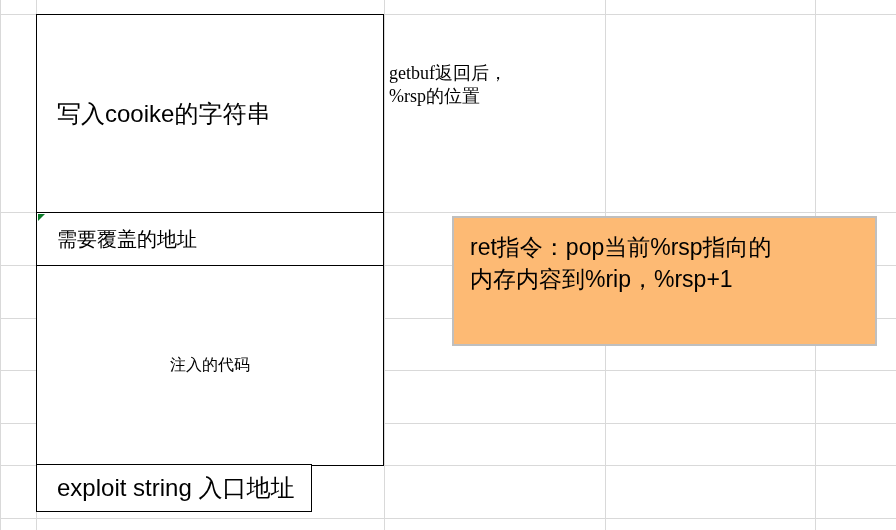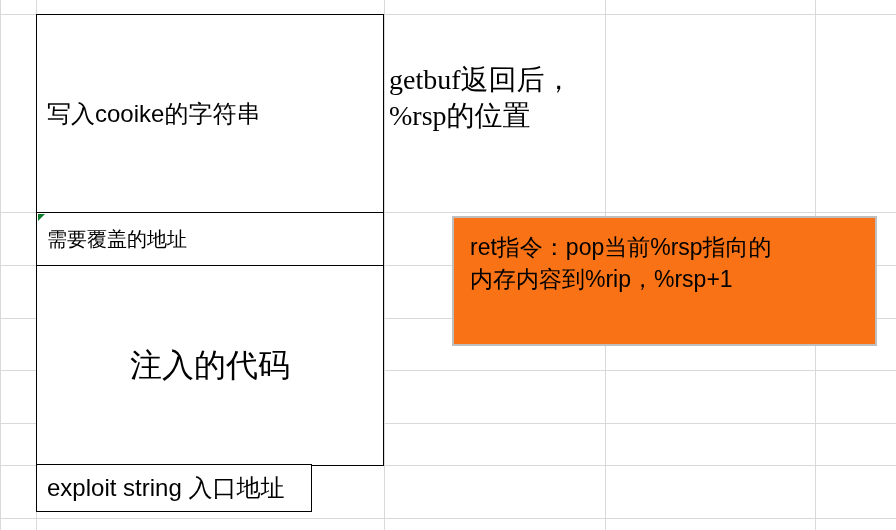--- a/index.html
+++ b/index.html
@@ -36,35 +36,35 @@
   .stack-box {
     position: absolute;
     box-sizing: border-box;
     border: 1px solid #000000;
     background: #ffffff;
     display: flex;
     align-items: center;
     color: #000000;
     overflow: visible;
   }
-  .stack-box.align-left   { justify-content: flex-start; padding-left: 10px; }
+  .stack-box.align-left   { justify-content: flex-start; padding-left: 20px; }
   .stack-box.align-center { justify-content: center; }
 
   #box-cookie-string {
     left: 36px; top: 14px; width: 348px; height: 199px;
     font-size: 24px;
   }
   #box-overwrite-addr {
     left: 36px; top: 212px; width: 348px; height: 54px;
     font-size: 20px;
     text-align: right;
   }
   #box-injected-code {
     left: 36px; top: 265px; width: 348px; height: 201px;
-    font-size: 32px;
+    font-size: 16px;
   }
   #box-exploit-entry {
     left: 36px; top: 464px; width: 276px; height: 48px;
     font-size: 24px;
   }
 
   
   .comment-marker {
     position: absolute;
     left: 1px;
@@ -78,34 +78,34 @@
   
   .annotation {
     position: absolute;
     color: #000000;
     line-height: 1.30;
     white-space: pre-line;
   }
   #label-rsp-after-getbuf {
     left: 389px; top: 62px; width: 210px;
     font-family: "Liberation Serif", "DejaVu Serif", serif;
-    font-size: 28px;
+    font-size: 18px;
   }
   #label-rdi-points-here {
     left: 612px; top: 96px; width: 200px;
     font-size: 24px;
   }
 
   
   #callout-ret-instruction {
     position: absolute;
     box-sizing: border-box;
     left: 452px; top: 216px; width: 425px; height: 130px;
     border: 2px solid #bfbfbf;
-    background: #f97316;
+    background: #fdba74;
     padding: 14px 16px 0 16px;
   }
   #callout-ret-instruction .callout-text {
     color: #000000;
     font-size: 23px;
     line-height: 1.38;
     white-space: pre-line;
   }
 </style>
 </head>

